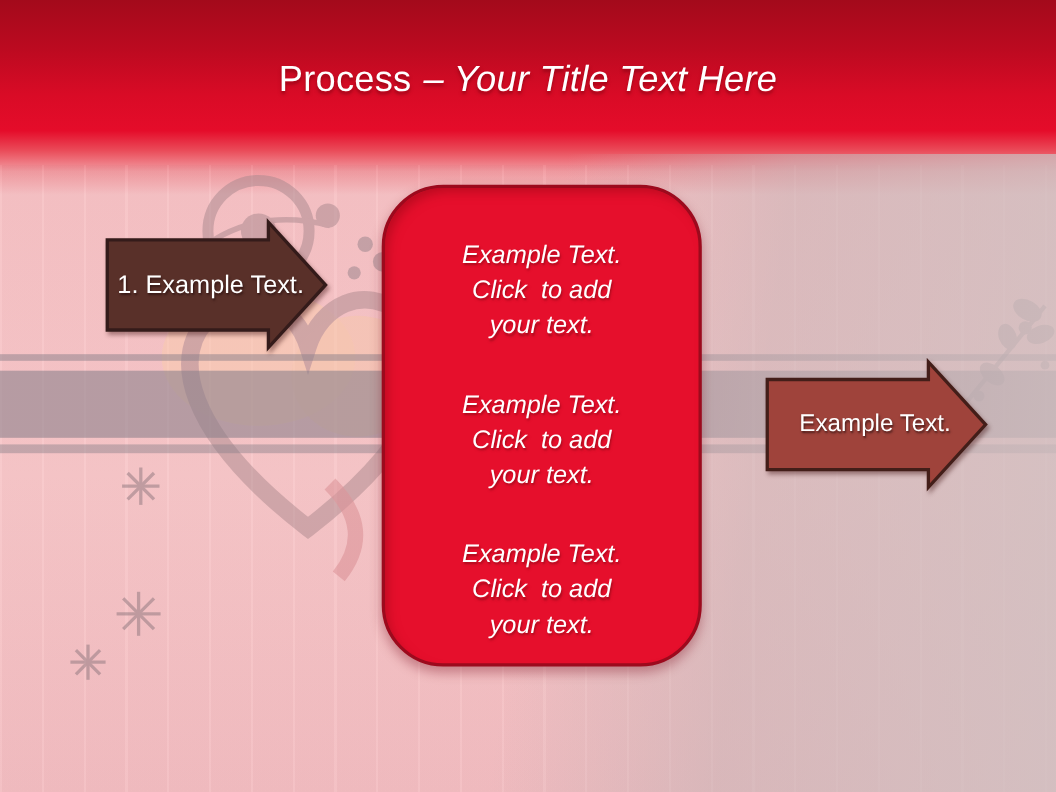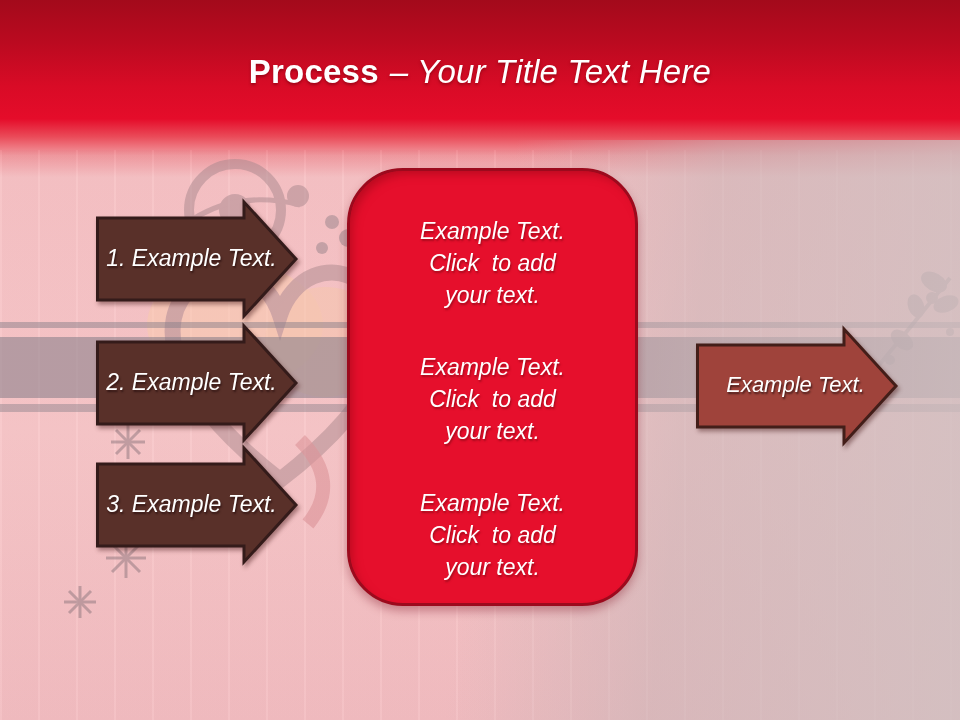--- a/index.html
+++ b/index.html
@@ -32,33 +32,33 @@
       rgba(198,181,183,0.55) 70%,
       rgba(206,192,193,0.82) 100%);
   }
 
   .slide-title {
     position:absolute; top:52px; left:0; width:100%;
     text-align:center; color:#ffffff; font-size:33px; line-height:40px;
     text-shadow:0 2px 3px rgba(110,0,12,0.55);
     letter-spacing:0.2px;
   }
-  .slide-title .bold { font-weight:bold; }
+  .slide-title .bold { font-weight:normal; }
   .slide-title .rest { font-weight:normal; margin-left:11px;font-style:italic; }
 
   .arrow-wrap { position:absolute; width:205px; height:120px; }
   .arrow-wrap svg { position:absolute; inset:0; overflow:visible;
     filter:drop-shadow(2px 3px 2px rgba(70,25,25,0.45)); }
   .step-arrow-shape  { fill:#593029; stroke:#341b1a; stroke-width:3; stroke-linejoin:miter; }
   .output-arrow-shape{ fill:#9f433b; stroke:#431e19; stroke-width:3; stroke-linejoin:miter; }
 
   .arrow-label {
     position:absolute; inset:0; display:flex; align-items:center; justify-content:center;
     color:#ffffff; font-size:23px; padding-right:12px; padding-bottom:2px;
-    text-shadow:1px 2px 2px rgba(40,15,15,0.75); white-space:nowrap;font-style:italic;
+    text-shadow:1px 2px 2px rgba(40,15,15,0.75); white-space:nowrap;
   }
   .arrow1 { left:95px; top:199px; }
   .arrow2 { left:95px; top:323px; }
   .arrow3 { left:95px; top:445px; }
   .arrow-out { left:695px; top:326px; }
   .arrow-out .arrow-label { padding-right:4px; font-size:22px; }
 
   .center-box {
     position:absolute; left:347px; top:168px; width:291px; height:438px;
     box-sizing:border-box;
@@ -148,33 +148,21 @@
     <span class="bold">Process</span><span class="rest">– Your Title Text Here</span>
   </div>
 
   <div class="arrow-wrap arrow1">
     <svg viewBox="0 0 205 120">
       <polygon class="step-arrow-shape" points="2.5,19 149,19 149,3 201,60 149,117 149,101 2.5,101"></polygon>
     </svg>
     <div class="arrow-label">1. Example Text.</div>
   </div>
 
-  <div class="arrow-wrap arrow2">
-    <svg viewBox="0 0 205 120">
-      <polygon class="step-arrow-shape" points="2.5,19 149,19 149,3 201,60 149,117 149,101 2.5,101"></polygon>
-    </svg>
-    <div class="arrow-label">2. Example Text.</div>
-  </div>
 
-  <div class="arrow-wrap arrow3">
-    <svg viewBox="0 0 205 120">
-      <polygon class="step-arrow-shape" points="2.5,19 149,19 149,3 201,60 149,117 149,101 2.5,101"></polygon>
-    </svg>
-    <div class="arrow-label">3. Example Text.</div>
-  </div>
 
   <div class="center-box">
     <div class="box-content">
       <div class="box-block">
         <div class="box-line">Example Text.</div>
         <div class="box-line">Click  to add</div>
         <div class="box-line">your text.</div>
       </div>
       <div class="box-block">
         <div class="box-line">Example Text.</div>

